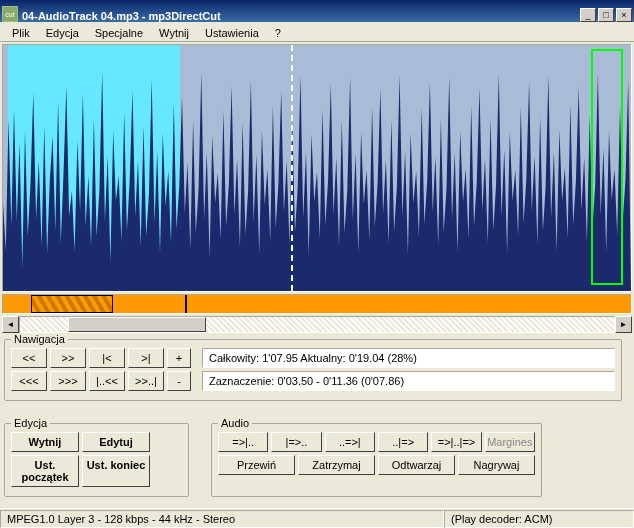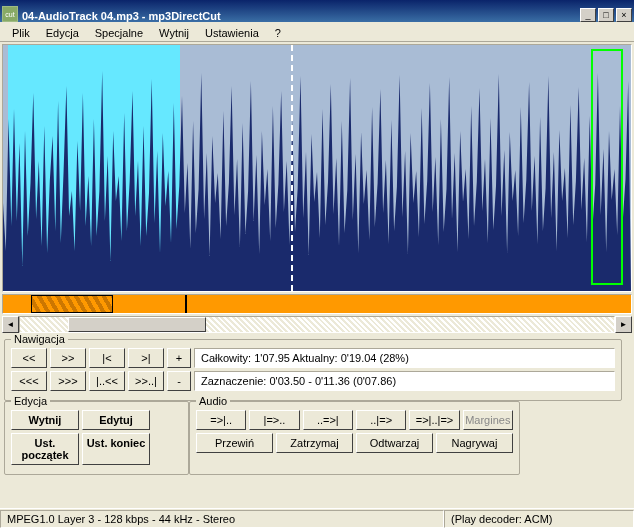--- a/index.html
+++ b/index.html
@@ -15,29 +15,29 @@
 .playhead { position: absolute; left: 288px; top: 0; width: 0; height: 100%; border-left: 2px dashed #fff; }
 .greenbox { position: absolute; right: 8px; top: 4px; width: 32px; height: 236px; border: 2px solid #0f0; }
 .waveform { position: absolute; left: 0; bottom: 0; width: 100%; height: 100%; }
 .overview { height: 20px; background: #ff9900; margin: 0 2px; border: 1px solid; border-color: #aca899 #fff #fff #aca899; position: relative; }
 .overview .sel { position: absolute; left: 28px; top: 0; width: 82px; height: 100%; background: repeating-linear-gradient(60deg, #ff9900, #ff9900 4px, #cc7700 4px, #cc7700 8px); border: 1px solid #000; }
 .overview .mark { position: absolute; left: 182px; top: 0; width: 2px; height: 100%; background: #000; }
 .scrollbar { height: 17px; margin: 2px; display: flex; align-items: stretch; }
 .scrollbar .arrow { width: 17px; background: #d4d0c8; border: 1px solid; border-color: #fff #404040 #404040 #fff; display:flex; align-items:center; justify-content:center; font-size:8px; }
 .scrollbar .track { flex: 1; background: repeating-linear-gradient(45deg,#ece9d8,#ece9d8 2px,#fff 2px,#fff 4px); border: 1px solid; border-color: #aca899 #fff #fff #aca899; position:relative; }
 .scrollbar .thumb { position:absolute; left:48px; top:0; width:138px; height:100%; background:#d4d0c8; border:1px solid; border-color:#fff #404040 #404040 #fff; }
-.panels { display: flex; flex-wrap: wrap; padding: 4px; gap: 0; }
+.panels { display: flex; flex-wrap: wrap; padding: 4px; gap: 22px; }
 .grp { border: 1px solid #aca899; padding: 8px 6px 6px 6px; position: relative; border-radius: 2px; }
 .grp .legend { position: absolute; top: -7px; left: 6px; background: #ece9d8; padding: 0 3px; }
 .row { display: flex; gap: 3px; margin-bottom: 3px; }
 .btn { background: #ece9d8; border: 1px solid; border-color: #fff #404040 #404040 #fff; padding: 3px 0; text-align: center; cursor: default; font-size: 11px; }
 .btn.disabled { color: #888; }
 .nav .btn { width: 36px; }
 .nav .pm { width: 24px; }
-.info { background: #fff; border: 1px solid; border-color: #aca899 #fff #fff #aca899; padding: 3px 6px; font-size: 11px; }
+.info { background: #fff; border: 1px solid; border-color: #aca899 #fff #fff #aca899; padding: 3px 6px; font-size: 11px; margin-left: 8px; }
 #nav-group { width: 618px; }
 #nav-group .row { align-items:stretch; }
 #edit-group { width: 185px; }
 #edit-group .btn { width: 68px; font-weight: bold; }
 #audio-group { width: 331px; }
 #audio-group .btn { width: 58px; }
 .statusbar { position:absolute; bottom:0; left:0; right:0; height:20px; border-top:1px solid #fff; display:flex; align-items:center; }
 .statusbar .pane { border:1px solid; border-color:#aca899 #fff #fff #aca899; padding:2px 6px; height:18px; }
 </style>
 </head>

